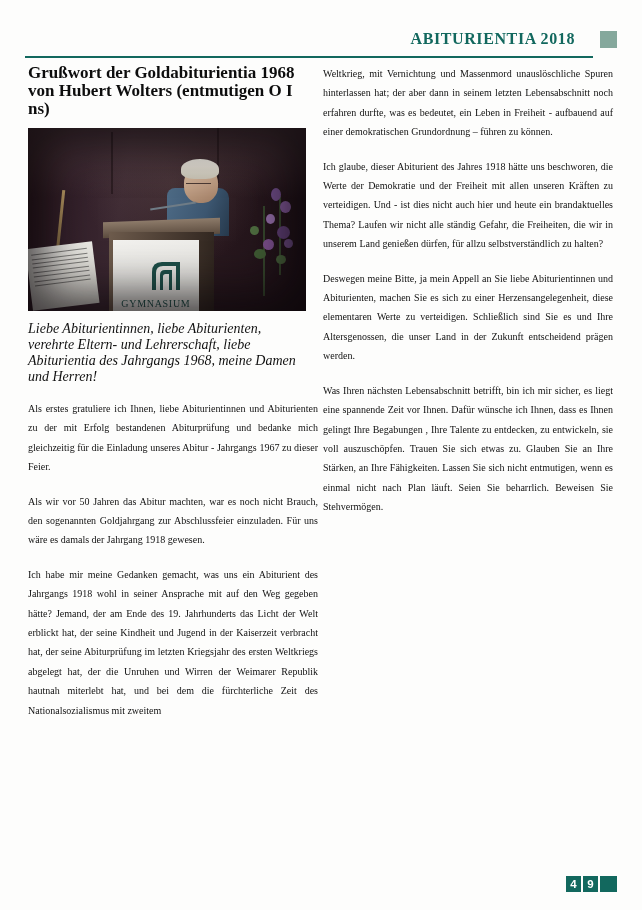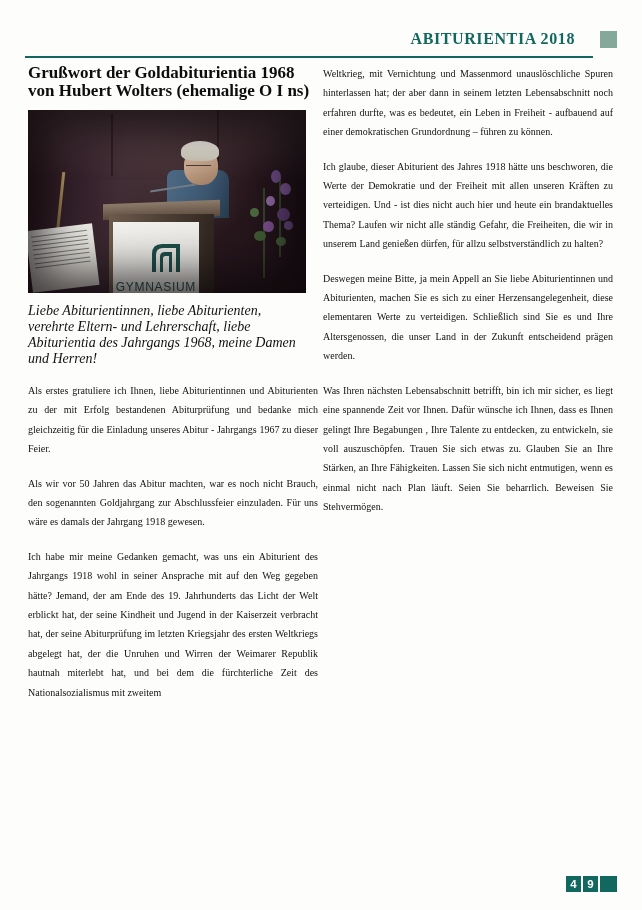--- a/index.html
+++ b/index.html
@@ -116,22 +116,22 @@
     background: linear-gradient(170deg, #f2f1ee, #d9d8d3);
   }
   .ph-logo {
     position: absolute; left: 50%; top: 72%;
     transform: translateX(-50%);
     width: 34px; height: 30px;
   }
   .ph-banner-text {
     position: absolute; left: 46%; top: 93%;
     transform: translateX(-50%);
-    font-family: Liberation Sans, sans-serif;
-    font-size: 12px;
+    font-family: Liberation Serif, serif;
+    font-size: 10px;
     letter-spacing: 0.7px;
     color: #1d4f48;
     white-space: nowrap;
   }
   
   .ph-head {
     position: absolute; left: 56%; top: 20%;
     width: 34px; height: 38px;
     border-radius: 48% 48% 44% 44%;
     background: linear-gradient(160deg, #d9bda4 20%, #a8７f67 100%);
@@ -243,21 +243,21 @@
   <div class="runhead">
     <div class="runhead-title">ABITURIENTIA 2018</div>
     <div class="runhead-square"></div>
     <div class="runhead-rule"></div>
   </div>
 
   <div class="col col-left">
 
     <div class="article-title">
       <span>Grußwort der Goldabiturientia 1968</span>
-      <span>von Hubert Wolters (ehemalige O I ns)</span>
+      <span>von Hubert Wolters (entmutigen O I ns)</span>
     </div>
 
     <div class="photo">
       <div class="ph-backdrop"></div>
       <div class="ph-wall"></div>
       <div class="ph-wall-seam"></div>
       <div class="ph-wall-seam2"></div>
 
       <div class="ph-pole"></div>
       <div class="ph-sign">

